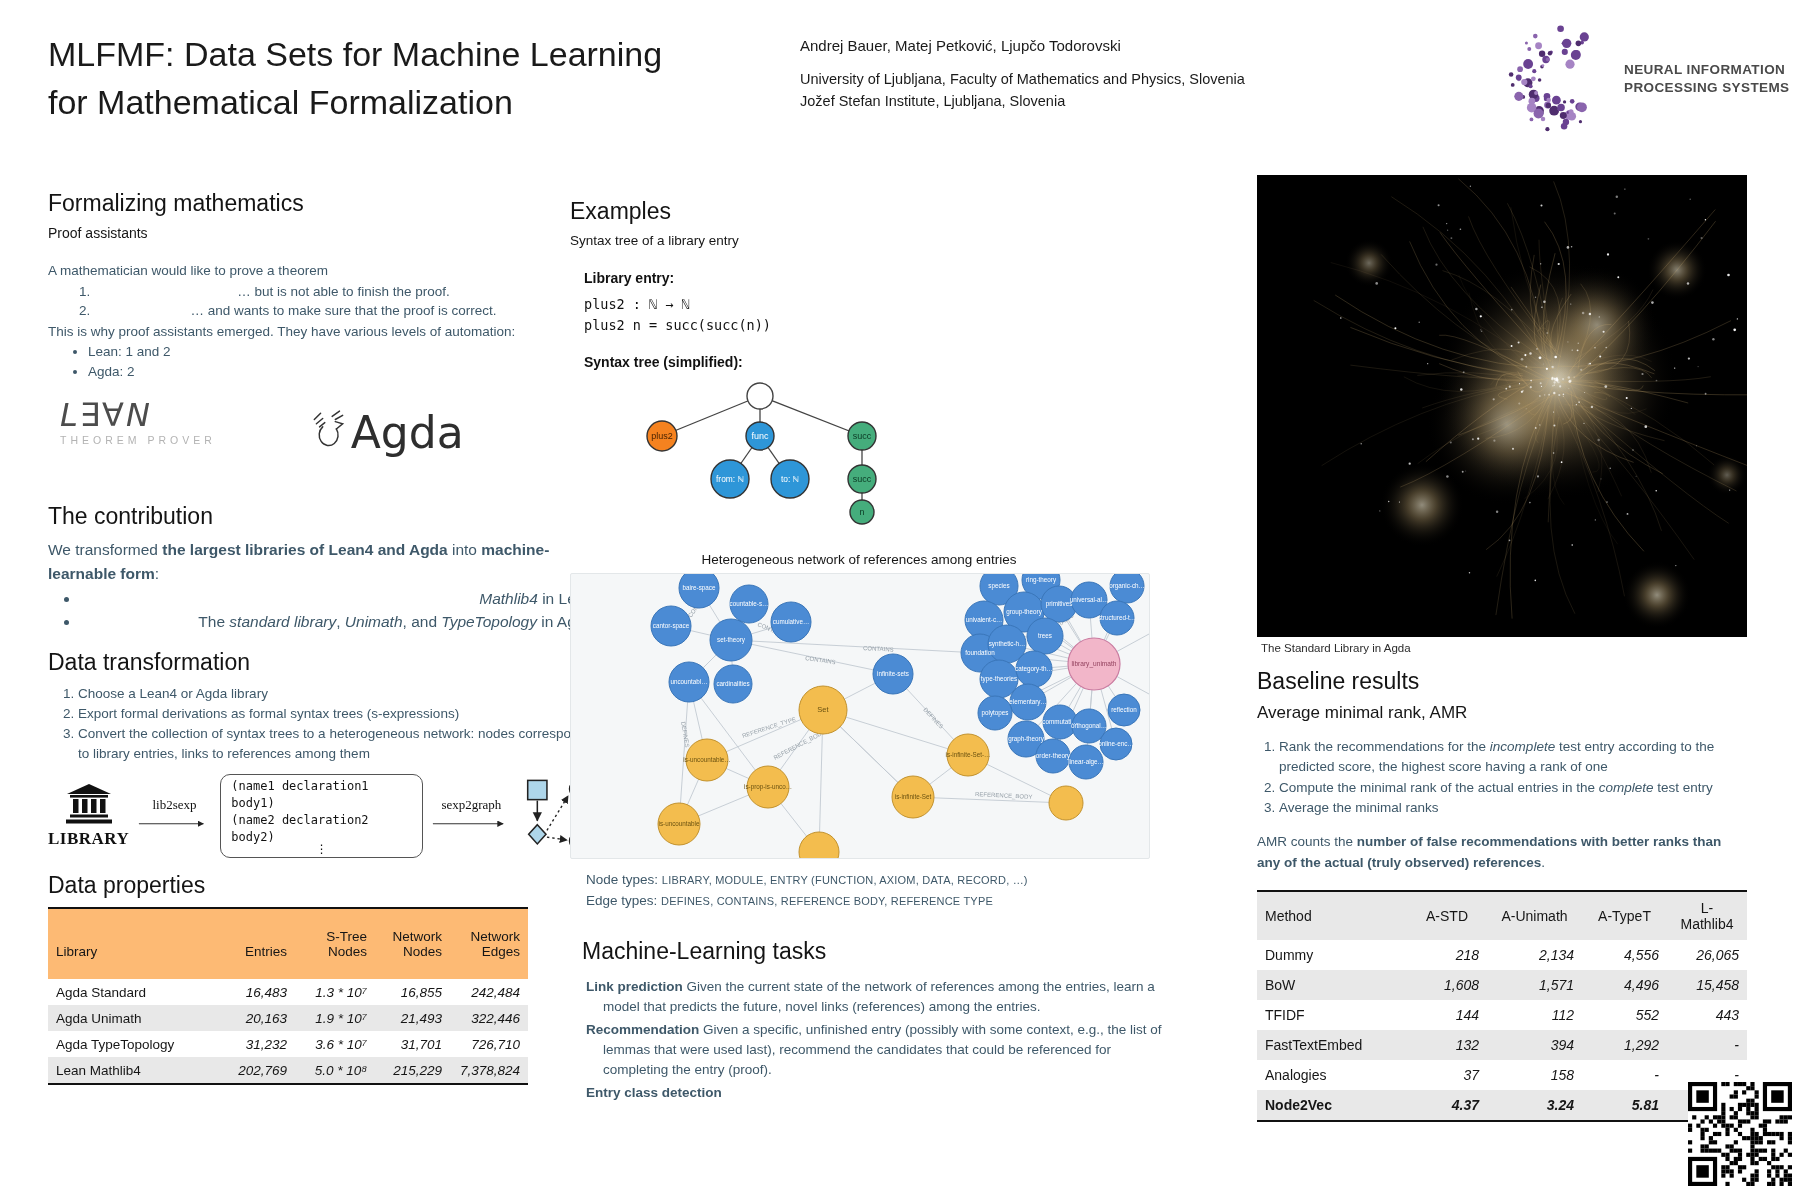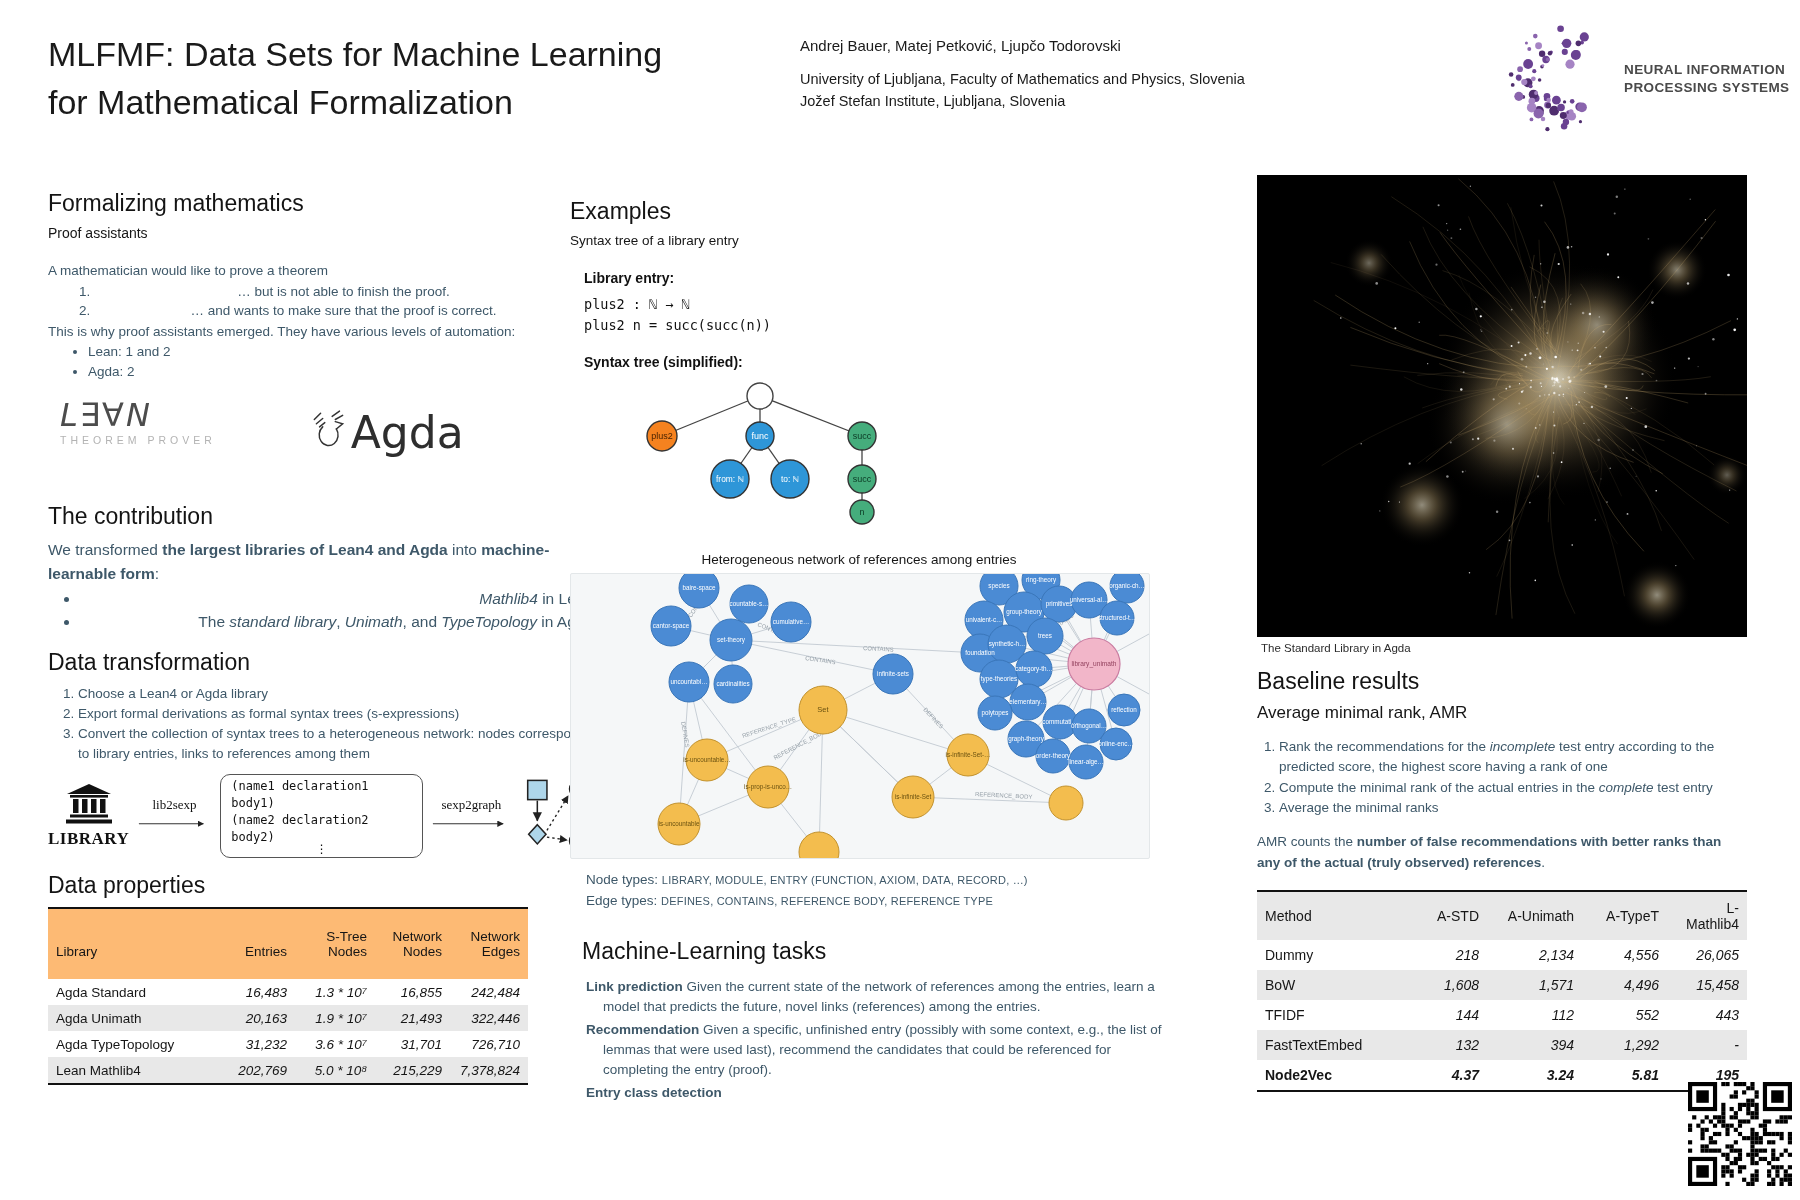--- a/index.html
+++ b/index.html
@@ -44,21 +44,21 @@
   .arrow-label{font-family:"Liberation Serif",serif;}
   
   table{border-collapse:collapse;}
   .dp-table{width:480px;font-size:13.5px;border-top:2.5px solid #111;border-bottom:2.5px solid #111;margin-top:4px;}
   .dp-table th{font-weight:400;background:#fdba74;padding:20px 8px;vertical-align:bottom;text-align:right;}
   .dp-table th:first-child{text-align:left;}
   .dp-table td{padding:5.5px 8px;}
   .dp-table td.num{text-align:right;font-style:italic;}
   .dp-table tbody tr:nth-child(even){background:#e8e8e8;}
   .res-table{width:490px;font-size:14px;border-top:2px solid #111;border-bottom:2.5px solid #111;margin-top:6px;}
-  .res-table th{font-weight:400;background:#e8e8e8;padding:8px 8px;text-align:right;}
+  .res-table th{font-weight:400;background:#e8e8e8;padding:8px 8px;text-align:center;}
   .res-table th:first-child{text-align:left;margin-left:12px;}
   .res-table td{padding:7px 8px;text-align:right;font-style:italic;}
   .res-table td:first-child{text-align:left;font-style:normal;}
   .res-table tbody tr:nth-child(even){background:#e8e8e8;}
   .res-table tr.best td{font-weight:700;}
   
   .sub13{font-size:13.5px;color:#161616;margin:4px 0 22px;}
   .entry-label{font-weight:700;font-size:14px;margin:0 0 8px 14px;color:#111;}
   .code{font-family:"DejaVu Sans Mono","DejaVu Sans",monospace;font-size:13.5px;line-height:1.55;margin:0 0 18px 14px;color:#111;}
   .tree-wrap{margin:10px 0 18px 40px;}
@@ -822,20 +822,27 @@
           <td>552</td>
           <td>443</td>
         </tr>
         <tr>
           <td>FastTextEmbed</td>
           <td>132</td>
           <td>394</td>
           <td>1,292</td>
           <td>-</td>
         </tr>
+        <tr>
+          <td>Analogies</td>
+          <td>37</td>
+          <td>158</td>
+          <td>-</td>
+          <td>-</td>
+        </tr>
         <tr class="best">
           <td>Node2Vec</td>
           <td>4.37</td>
           <td>3.24</td>
           <td>5.81</td>
           <td>195</td>
         </tr>
       </tbody>
     </table>
   </section>

